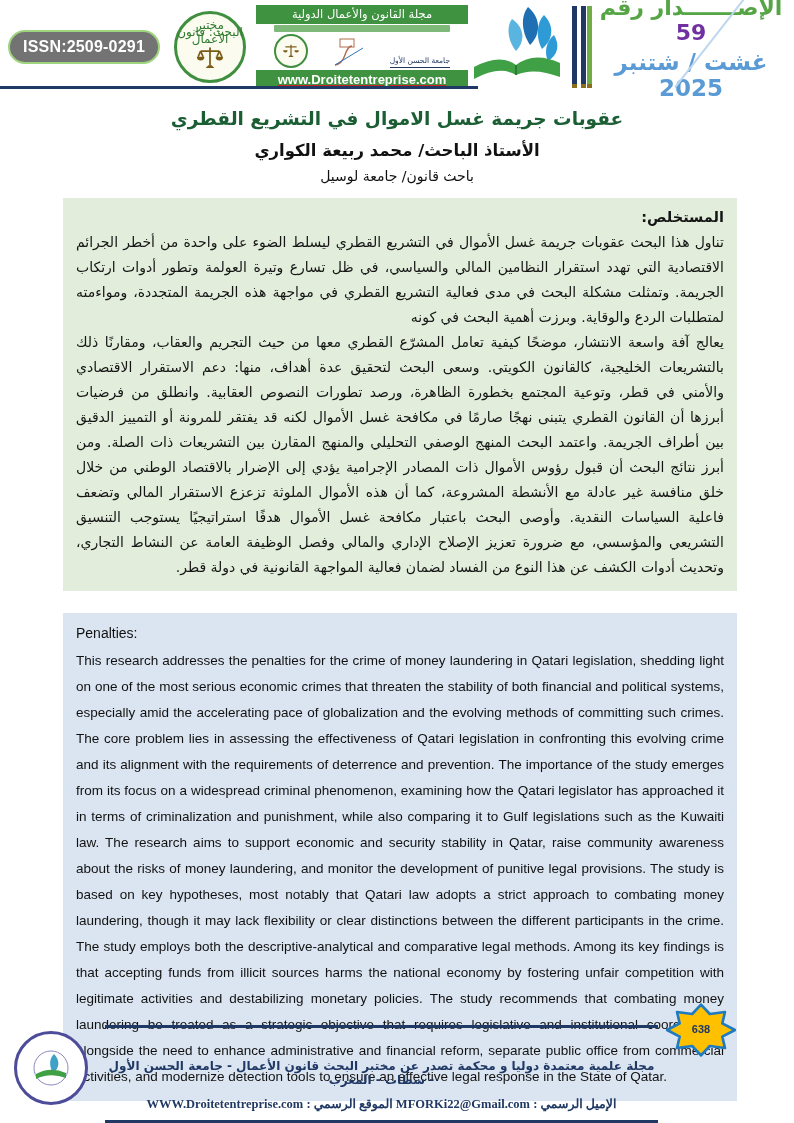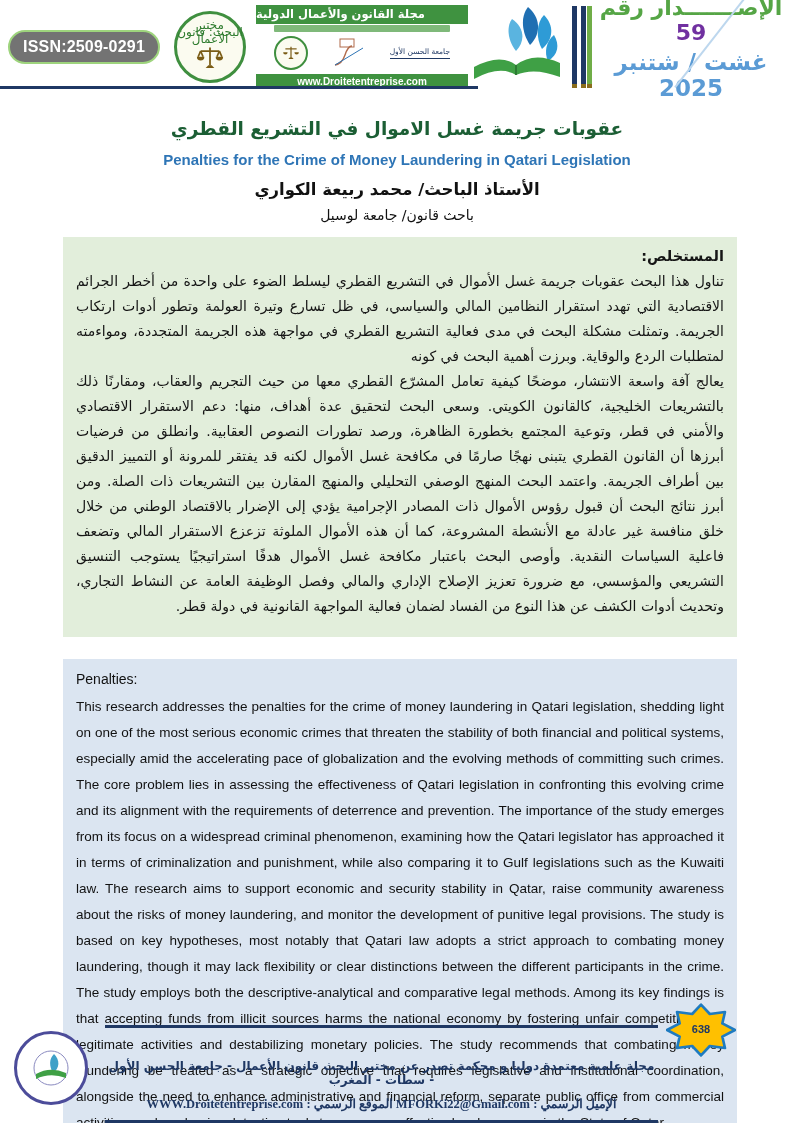--- a/index.html
+++ b/index.html
@@ -12,52 +12,52 @@
   .header-rule { position:absolute; left:0; top:86px; width:478px; height:3px; background:#1f3864; }
   .issn-pill { background:#737373; color:#fff; font-weight:bold; font-size:16px; letter-spacing:.2px;
                padding:6px 13px; border-radius:18px; border:2px solid #9ed47d; white-space:nowrap; }
   .seal { width:72px; height:72px; border-radius:50%; border:3px solid #3f8f3f; background:#fbfbf0;
           margin-left:14px; display:flex; flex-direction:column; align-items:center; justify-content:center; flex:0 0 auto; }
   .seal .seal-text { font-family:"DejaVu Sans", sans-serif; font-size:12px; color:#2f7c2f; text-align:center; line-height:7px; }
   .scales { display:block; }
 
   .jlogo { display:flex; align-items:stretch; margin-left:10px; flex:0 0 auto; }
   .jlogo-text { width:212px; display:flex; flex-direction:column; }
-  .jbanner { background:#3f9240; color:#fff; font-family:"DejaVu Sans", sans-serif; font-weight:bold;
-             font-size:11.5px; text-align:left; padding:2px 0 3px; }
+  .jbanner { background:#3f9240; color:#fff; font-family:"DejaVu Sans", sans-serif; font-weight:normal;
+             font-size:11.5px; text-align:center; padding:2px 0 3px; }
   .jsub { background:#7fb97a; height:7px; margin:1px 18px 0 18px; border-radius:1px; }
-  .jmid { flex:1; display:flex; align-items:center; justify-content:space-around; padding:2px 6px; }
+  .jmid { flex:1; display:flex; align-items:flex-end; justify-content:space-around; padding:2px 6px; }
   .jmid .mini-seal { width:34px; height:34px; border-radius:50%; border:2px solid #3f8f3f; background:#fbfbf0;
                      display:flex; align-items:center; justify-content:center; }
   .univ { font-family:"DejaVu Sans", sans-serif; font-size:7.5px; color:#1f3864; text-align:center; border-bottom:1px solid #1f3864; padding-bottom:2px; }
-  .jsite { background:#3f9240; color:#fff; font-size:10px; font-weight:bold; text-align:center; padding:2px 0;
+  .jsite { background:#3f9240; color:#fff; font-size:13px; font-weight:bold; text-align:center; padding:2px 0;
            text-decoration:underline; text-decoration-color:#cc2222; }
   .book-art { margin-left:2px; }
 
   .vbars { display:flex; align-items:center; height:82px; margin-left:10px; flex:0 0 auto; }
   .vbars .bar { height:100%; border-bottom:4px solid #8a6d1d; }
   .bar-navy { width:5px; background:#1f3864; }
   .bar-green { width:5px; background:#70ad47; }
   .vbars .gap { width:4px; } .vbars .gap2 { width:1px; }
 
   .issue-block { flex:1; text-align:center; direction:rtl; position:relative; padding-top:2px; }
   .issue-line1 { font-family:"DejaVu Sans", sans-serif; font-weight:bold; font-size:22px; color:#55a545; }
   .issue-line1 .issue-num { color:#7030a0; }
   .issue-line2 { font-family:"DejaVu Sans", sans-serif; font-weight:bold; font-size:23px; color:#5b9bd5; margin-top:4px; }
   .diag { position:absolute; width:120px; height:2px; background:#bdd7ee; transform:rotate(-52deg); right:18px; top:46px; pointer-events:none; }
 
   
-  .title-ar { margin-top:26px; text-align:center; font-family:"DejaVu Sans", sans-serif; font-weight:bold;
+  .title-ar { margin-top:16px; text-align:center; font-family:"DejaVu Sans", sans-serif; font-weight:bold;
               font-size:18.5px; color:#1b5e34; }
   .title-en { margin-top:12px; text-align:center; font-weight:bold; font-size:15px; color:#2e75b6; }
   .author   { margin-top:12px; text-align:center; font-family:"DejaVu Sans", sans-serif; font-weight:bold; font-size:16.5px; color:#111; }
   .affil    { margin-top:8px; text-align:center; font-family:"DejaVu Sans", sans-serif; font-size:14px; color:#111; }
 
   
-  .box { margin:14px 57px 16px 63px; padding:7px 13px 18px; }
+  .box { margin:14px 57px 16px 63px; padding:7px 13px 11px; }
   .box-ar { background:#e2eedb; direction:rtl; font-family:"DejaVu Sans", sans-serif; font-size:14px;
             line-height:25px; color:#151515; text-align:justify; }
   .box-ar .box-heading { font-weight:bold; font-size:14.5px; }
   .box-en { background:#dbe5f1; margin-top:22px; direction:ltr; font-size:13.5px; line-height:26px; color:#111;
             text-align:justify; }
   .box-en .box-heading { font-size:14px; margin-bottom:2px; }
 
   
   .footer { position:absolute; left:0; right:0; bottom:6px; height:102px; }
   .footer-seal { position:absolute; left:14px; top:16px; width:74px; height:74px; border-radius:50%;
@@ -145,21 +145,20 @@
         <span>الإصـــــــدار رقم</span>
         <span class="issue-num">59</span>
       </div>
       <div class="issue-line2">غشت / شتنبر 2025</div>
     </div>
 
     <div class="header-rule"></div>
   </div>
 
   <div class="title-ar">عقوبات جريمة غسل الاموال في التشريع القطري</div>
-  <div class="title-en">Penalties for the Crime of Money Laundering in Qatari Legislation</div>
   <div class="author">الأستاذ الباحث/ محمد ربيعة الكواري</div>
   <div class="affil">باحث قانون/ جامعة لوسيل</div>
 
   <div class="box box-ar">
     <div class="box-heading">المستخلص:</div>
     <p>تناول هذا البحث عقوبات جريمة غسل الأموال في التشريع القطري ليسلط الضوء على واحدة من أخطر الجرائم الاقتصادية التي تهدد استقرار النظامين المالي والسياسي، في ظل تسارع وتيرة العولمة وتطور أدوات ارتكاب الجريمة. وتمثلت مشكلة البحث في مدى فعالية التشريع القطري في مواجهة هذه الجريمة المتجددة، ومواءمته لمتطلبات الردع والوقاية. وبرزت أهمية البحث في كونه</p>
     <p>يعالج آفة واسعة الانتشار، موضحًا كيفية تعامل المشرّع القطري معها من حيث التجريم والعقاب، ومقارنًا ذلك بالتشريعات الخليجية، كالقانون الكويتي. وسعى البحث لتحقيق عدة أهداف، منها: دعم الاستقرار الاقتصادي والأمني في قطر، وتوعية المجتمع بخطورة الظاهرة، ورصد تطورات النصوص العقابية. وانطلق من فرضيات أبرزها أن القانون القطري يتبنى نهجًا صارمًا في مكافحة غسل الأموال لكنه قد يفتقر للمرونة أو التمييز الدقيق بين أطراف الجريمة. واعتمد البحث المنهج الوصفي التحليلي والمنهج المقارن بين التشريعات ذات الصلة. ومن أبرز نتائج البحث أن قبول رؤوس الأموال ذات المصادر الإجرامية يؤدي إلى الإضرار بالاقتصاد الوطني من خلال خلق منافسة غير عادلة مع الأنشطة المشروعة، كما أن هذه الأموال الملوثة تزعزع الاستقرار المالي وتضعف فاعلية السياسات النقدية. وأوصى البحث باعتبار مكافحة غسل الأموال هدفًا استراتيجيًا يستوجب التنسيق التشريعي والمؤسسي، مع ضرورة تعزيز الإصلاح الإداري والمالي وفصل الوظيفة العامة عن النشاط التجاري، وتحديث أدوات الكشف عن هذا النوع من الفساد لضمان فعالية المواجهة القانونية في دولة قطر.</p>
   </div>
 
   <div class="box box-en">

